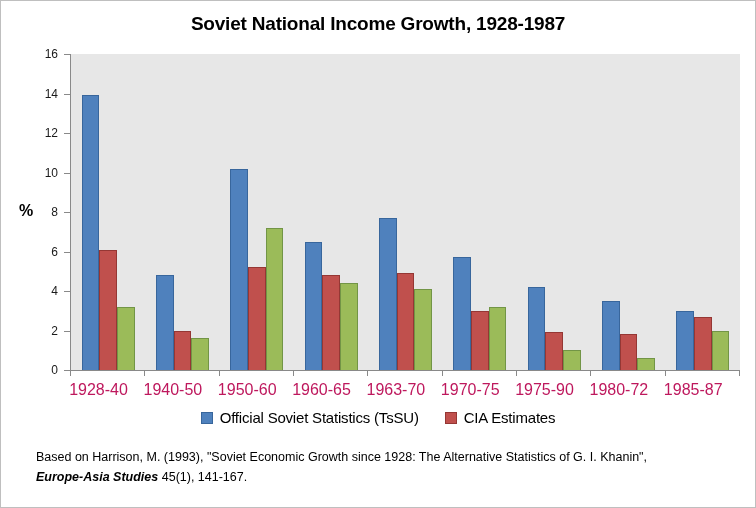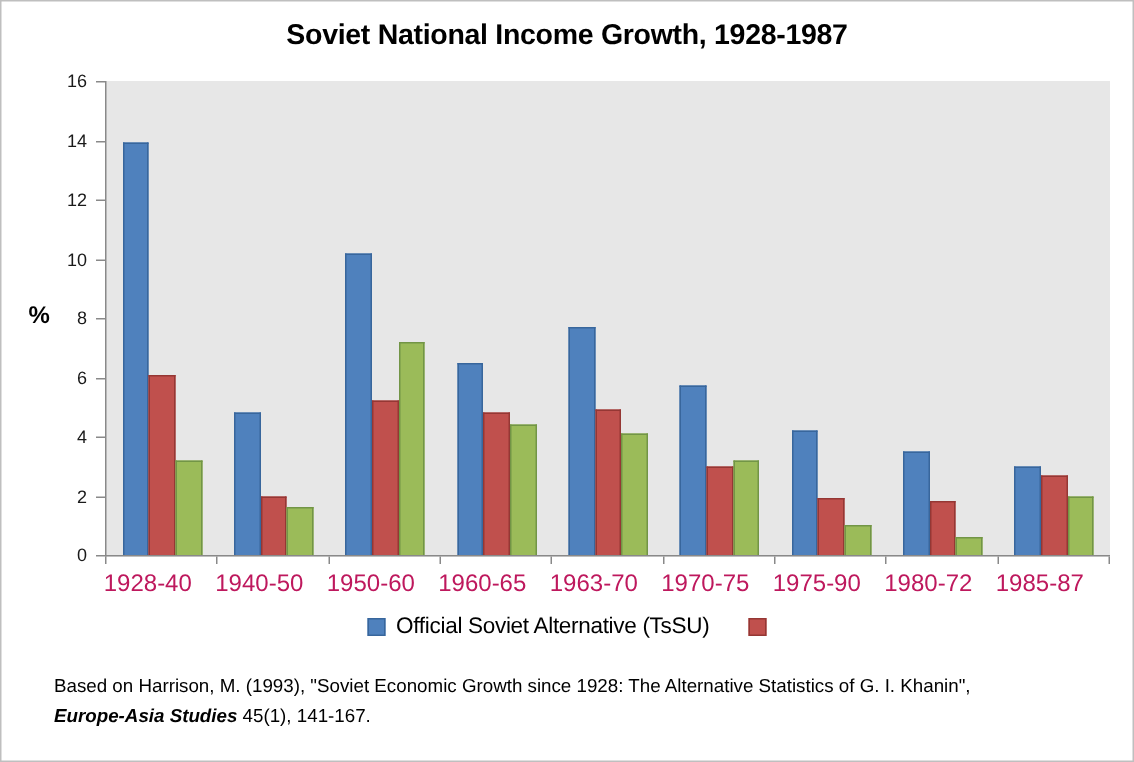--- a/index.html
+++ b/index.html
@@ -209,23 +209,24 @@
       <div class="x-tick-label" style="left: 329.167px;">1960-65</div>
       <div class="x-tick-label" style="left: 403.5px;">1963-70</div>
       <div class="x-tick-label" style="left: 477.833px;">1970-75</div>
       <div class="x-tick-label" style="left: 552.167px;">1975-90</div>
       <div class="x-tick-label" style="left: 626.5px;">1980-72</div>
       <div class="x-tick-label" style="left: 700.833px;">1985-87</div>
     </div>
   <div class="legend" id="legend">
       <div class="legend-item">
         <div class="legend-swatch" style="background: rgb(79, 129, 189); border: 1px solid rgb(56, 102, 156);"></div>
-        <div class="legend-label">Official Soviet Alternative (TsSU)</div>
+        <div class="legend-label">Official Soviet Statistics (TsSU)</div>
       </div>
       <div class="legend-item">
         <div class="legend-swatch" style="background: rgb(192, 80, 77); border: 1px solid rgb(149, 55, 52);"></div>
+        <div class="legend-label">CIA Estimates</div>
       </div>
     </div>
   <div class="caption">
     <span>Based on Harrison, M. (1993), "Soviet Economic Growth since 1928: The Alternative Statistics of G. I. Khanin",</span><br>
     <i>Europe-Asia Studies</i><span> 45(1),  141-167.</span>
   </div>
 </div>
 
 </body></html>

